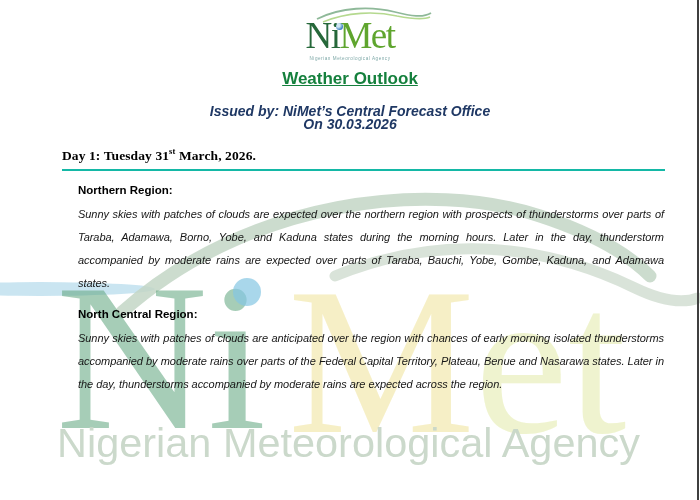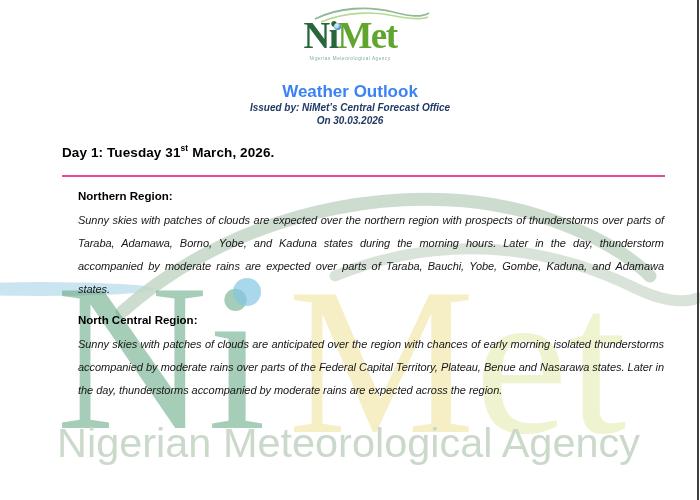--- a/index.html
+++ b/index.html
@@ -12,33 +12,33 @@
     position:absolute; top:0; bottom:0; right:1px; width:2px;
     background:#3f3f3f; z-index:3;
   }
   
   .watermark { position:absolute; inset:0; z-index:0; pointer-events:none; }
   
   .content { position:relative; z-index:1; }
   .header { text-align:center; padding-top:7px; }
   .logo { position:relative; display:inline-block; line-height:1; padding-top:10px; }
   .logo-wave { position:absolute; top:-3px; left:8px; }
-  .logo-word { font-family:"Liberation Serif", serif; font-size:37px; font-weight:700; letter-spacing:-1.5px; line-height:1.05; }
+  .logo-word { font-family:"Liberation Serif", serif; font-size:37px; font-weight:400; letter-spacing:-1.5px; line-height:1.05; }
   .logo-ni  { color:#26683a; }
   .logo-met { color:#5fa52e; }
   .logo-globe { position:absolute; width:7px; height:7px; border-radius:50%;
     background:radial-gradient(circle at 35% 35%, #cfe6f4 0 25%, #3b7fc4 70%, #1f5c9c);
     left:31px; top:16px; }
   .logo-tagline { display:block; font-size:4.6px; letter-spacing:0.55px; color:#7fa9a8;
     text-align:center; margin-top:1px; white-space:nowrap; }
-  .doc-title { font-size:17px; font-weight:700; color:#3b82f6; margin-top:18px; }
-  .meta { font-size:10px; font-style:italic; font-weight:700; color:#1f3864; line-height:12.8px; margin-top:0; }
+  .doc-title { font-size:17px; font-weight:700; color:#15803d; margin-top:5px;text-decoration:underline; }
+  .meta { font-size:14px; font-style:italic; font-weight:700; color:#1f3864; line-height:12.8px; margin-top:16px; }
   .day-heading {
     margin:16px 35px 0 62px; font-size:13.5px; font-weight:700; color:#000;
-    padding-bottom:15px; border-bottom:2px solid #ec4899; letter-spacing:0.1px;
+    padding-bottom:5px; border-bottom:2px solid #14b8a6; letter-spacing:0.1px;font-family:Liberation Serif, serif;
   }
   .day-heading .ord { vertical-align:super; font-size:8.5px; font-weight:700; }
   .sections { margin:0 36px 0 78px; }
   .region-heading { font-size:11.5px; font-weight:700; color:#000; margin-top:13px; }
   .region-body {
     margin-top:7px; font-size:11px; font-style:italic; color:#161616;
     line-height:23px; text-align:justify; letter-spacing:-0.05px;
   }
 </style>
 </head>

